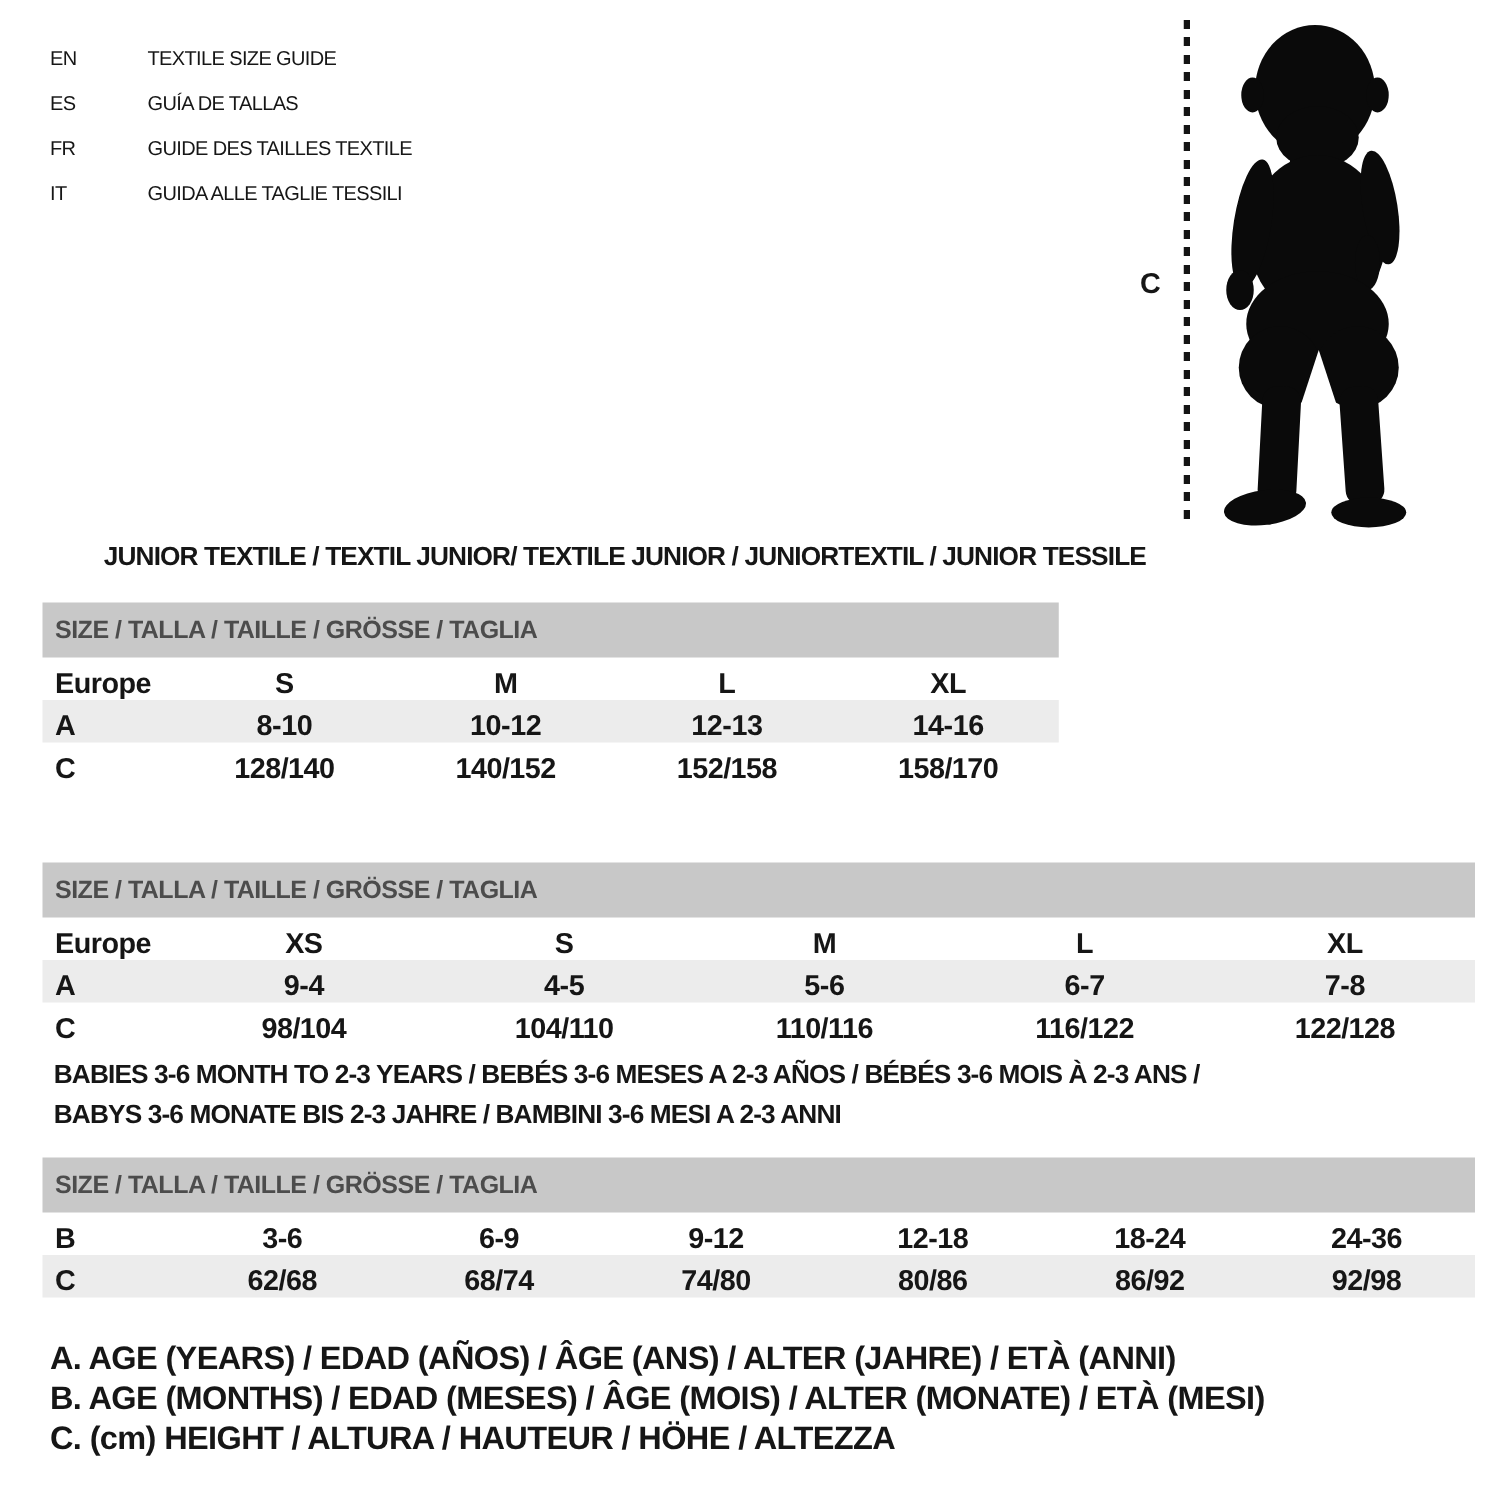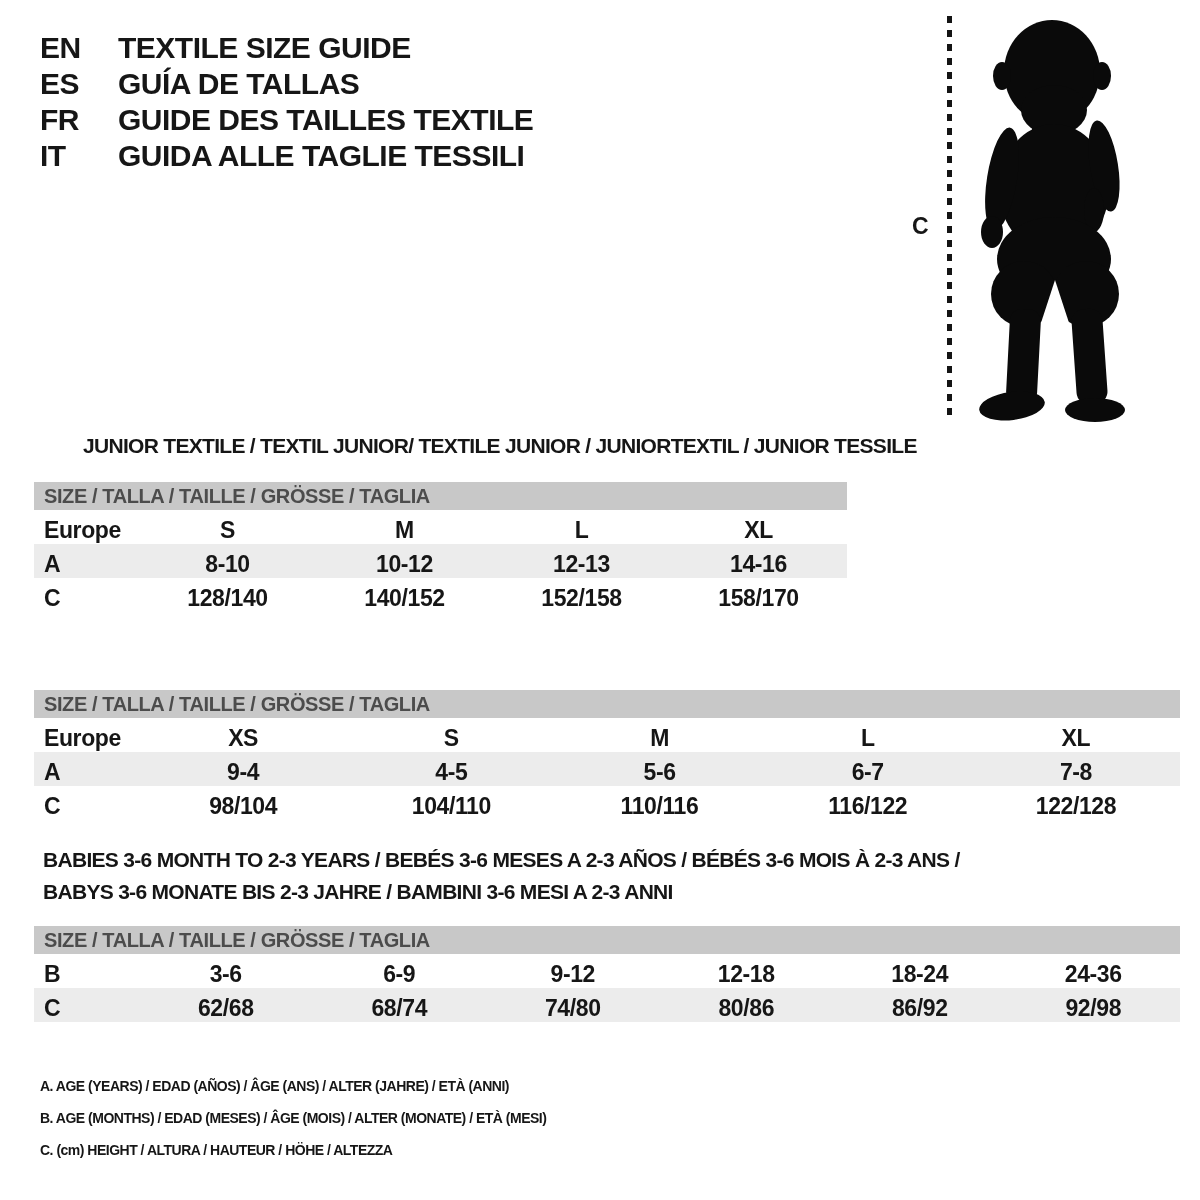--- a/index.html
+++ b/index.html
@@ -5,21 +5,21 @@
   html,body { margin:0; padding:0; background:#ffffff; }
   .page {
     position:relative; width:1200px; height:1200px; background:#ffffff;
     font-family:"Liberation Sans","DejaVu Sans",sans-serif; color:#161616;
     overflow:hidden;
   }
 
   
   .lang-header { position:absolute; left:40px; top:30px; }
   .lang-row { display:flex; height:36px; align-items:center;
-              font-size:30px; font-weight:700; letter-spacing:-0.5px; }
+              font-size:16px; font-weight:400; letter-spacing:-0.5px; }
   .lang-code { width:78px; }
   .lang-title { white-space:nowrap; }
 
   
   .measure-line {
     position:absolute; left:947px; top:16px; width:5px; height:402px;
     background:repeating-linear-gradient(to bottom, #141414 0 7px, transparent 7px 14px);
   }
   .measure-label {
     position:absolute; left:912px; top:213px;
@@ -30,33 +30,33 @@
   
   .section-title {
     position:absolute; font-size:21px; font-weight:700;
     letter-spacing:-0.7px; white-space:nowrap;
   }
   .title-sub { font-size:14px; position:relative; top:5px; letter-spacing:-0.5px; }
 
   
   .tbl { position:absolute; font-weight:700; letter-spacing:-0.4px; }
   .tbl-head {
-    height:28px; background:#c8c8c8; color:#4c4c4c; font-size:20px;
+    height:44px; background:#c8c8c8; color:#4c4c4c; font-size:20px;
     display:flex; align-items:center; padding-left:10px; box-sizing:border-box;
     white-space:nowrap;
   }
   .tbl-row { display:flex; height:34px; align-items:flex-end; font-size:23px; }
   .tbl-row.alt { background:#ececec; }
   .cell { flex:1; text-align:center; }
   .cell.lbl { flex:0 0 105px; text-align:left; padding-left:10px; box-sizing:border-box; }
 
   
   .legend { position:absolute; left:40px; top:1070px; }
   .legend-line { height:32px; display:flex; align-items:center;
-                 font-size:14px; font-weight:700; letter-spacing:-0.5px;
+                 font-size:26px; font-weight:700; letter-spacing:-0.5px;
                  white-space:nowrap; }
 </style>
 </head>
 <body>
 
 <div class="page">
 
   <div class="lang-header">
     <div class="lang-row">
       <span class="lang-code">EN</span>

